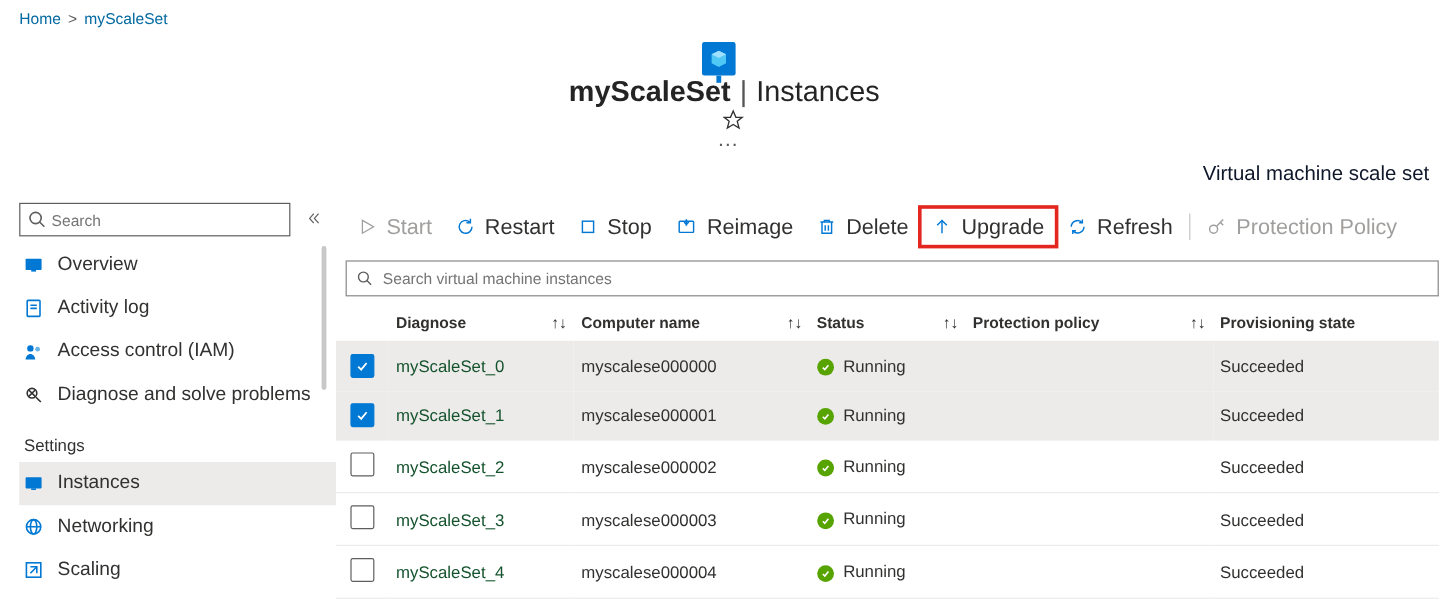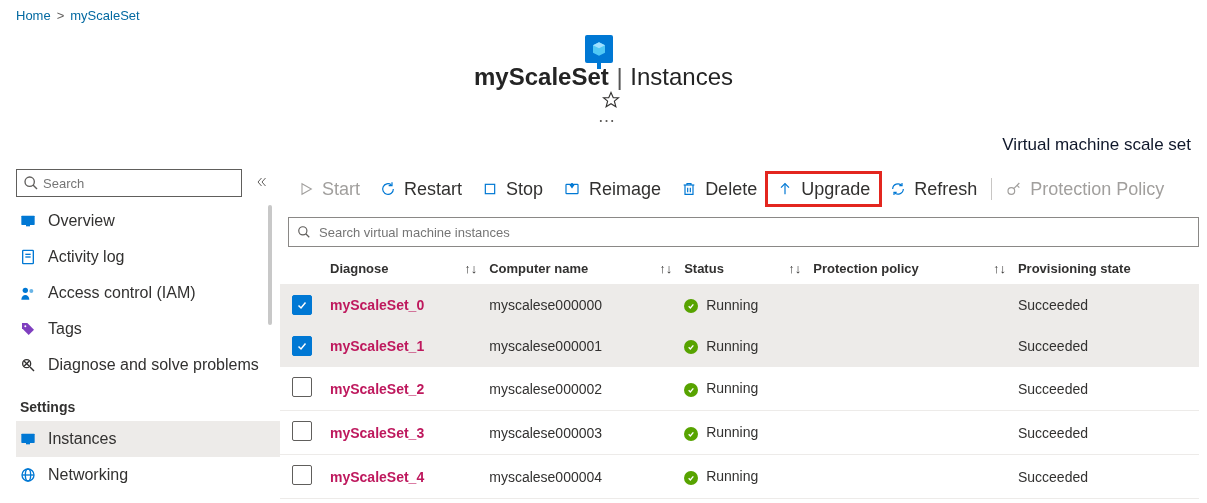--- a/index.html
+++ b/index.html
@@ -32,21 +32,21 @@
   .sidebar-search { display:flex; align-items:center; border:1px solid #605e5c; height:28px; width:226px; padding:0 6px; }
   .sidebar-search svg { flex-shrink:0; margin-right:4px;}
   .sidebar-search input { border:none; outline:none; font-size:13px; width:100%; color:#4d7c0f; font-family:inherit; }
   .collapse-btn { margin-left:14px; cursor:pointer; color:#605e5c; }
 
   
   .nav-item { display:flex; align-items:center; height:36px; padding:0 10px 0 4px; cursor:pointer; font-size:16px; }
   .nav-item.selected { background:#edebe9; }
   .nav-item .icon { width:16px; height:16px; margin-right:12px; display:flex; align-items:center; justify-content:center; flex-shrink:0; }
   .nav-item.selected .icon.monitor svg rect { fill: #0078d4; }
-  .section-label { font-weight:700; font-size:14px; padding: 16px 4px 6px 4px; }
+  .section-label { font-weight:400; font-size:14px; padding: 16px 4px 6px 4px; }
 
   
   .toolbar { display:flex; align-items:center; height:40px; padding: 0 4px 0 8px; }
   .tbtn { display:flex; align-items:center; height:32px; padding:0 10px; cursor:pointer; font-size:18px; color:#323130; }
   .tbtn.disabled { color:#a19f9d; cursor:default; }
   .tbtn .ico { margin-right:8px; display:flex; align-items:center; }
   .tbtn.highlight { outline: 3px solid #e3261f; outline-offset:-1px; }
   .tbar-sep { width:1px; height:22px; background:#c8c6c4; margin:0 4px; }
 
   
@@ -54,21 +54,21 @@
   .filter-input { width: 100%; border:1px solid #8a8886; height:30px; display:flex; align-items:center; padding:0 8px; }
   .filter-input input { border:none; outline:none; font-size:13px; width:100%; font-family:inherit; }
   .filter-input svg { margin-right:8px; flex-shrink:0;}
 
   
   table.grid { width:100%; border-collapse: collapse; margin-top:6px; }
   table.grid th { text-align:left; font-weight:600; font-size:13px; padding: 8px 6px; border-bottom:1px solid #edebe9; white-space:nowrap; }
   table.grid th .sort { float:right; margin-left:6px; }
   table.grid td { padding: 10px 6px; border-bottom:1px solid #edebe9; font-size:14px; white-space:nowrap; }
   table.grid tr.sel td { background:#edebe9; }
-  td.linkcell a { color:#be185d;font-weight:bold; }
+  td.linkcell a { color:#14532d; }
   .checkbox { width:20px; height:20px; border:1px solid #605e5c; border-radius:2px; display:inline-flex; align-items:center; justify-content:center; cursor:pointer; }
   .checkbox.checked { background:#0078d4; border-color:#0078d4; }
   .checkbox.checked svg { display:block; }
   .checkbox svg { display:none; }
   .status-dot { width:14px; height:14px; border-radius:50%; background:#57a300; display:inline-flex; align-items:center; justify-content:center; margin-right:8px; vertical-align:middle; }
   .status-dot svg { width:8px; height:8px; }
 
   th.check-col, td.check-col { width:44px; text-align:center; padding-left:14px; }
   th.sortable { cursor:pointer; }
 </style>
@@ -147,29 +147,20 @@
           <svg viewBox="0 0 24 24" width="16" height="16">
             <circle cx="8" cy="8" r="4" fill="#0078d4"></circle>
             <path d="M2 22c0-4 3-7 6-7s6 3 6 7" fill="#0078d4"></path>
             <circle cx="17" cy="9" r="3" fill="#69b4e6"></circle>
           </svg>
         </span>
       <span>Access control (IAM)</span>
     </div>
     <div class="nav-item">
       <span class="icon">
-          <svg viewBox="0 0 24 24" width="16" height="16">
-            <path d="M3 3h8l10 10-8 8L3 11V3z" fill="#7f3fbf"></path>
-            <circle cx="8" cy="8" r="1.5" fill="#fff"></circle>
-          </svg>
-        </span>
-      <span>Tags</span>
-    </div>
-    <div class="nav-item">
-      <span class="icon">
           <svg viewBox="0 0 24 24" width="16" height="16" fill="none" stroke="#323130" stroke-width="2">
             <circle cx="10" cy="10" r="6"></circle>
             <path d="M6 6l8 8M14 6l-8 8"></path>
             <line x1="15" y1="15" x2="21" y2="21"></line>
           </svg>
         </span>
       <span>Diagnose and solve problems</span>
     </div>
 
     <div class="section-label">Settings</div>

